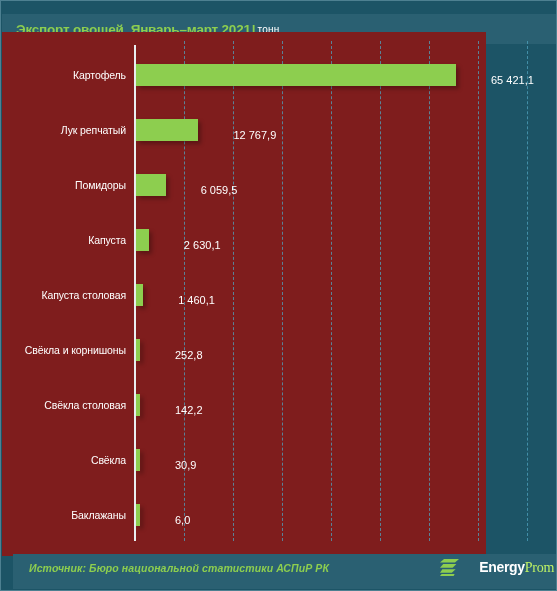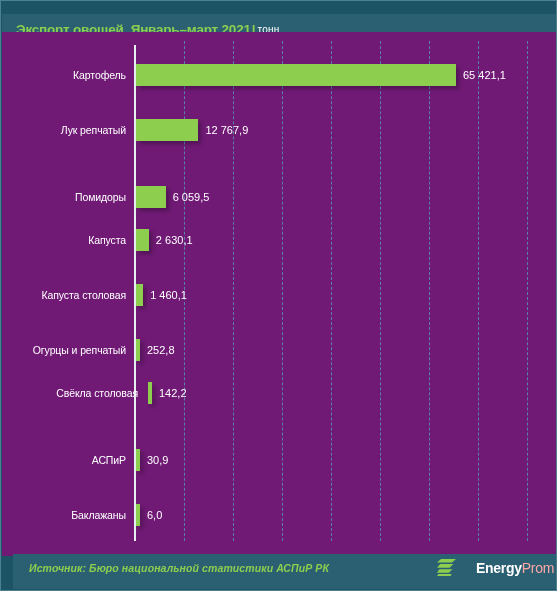--- a/index.html
+++ b/index.html
@@ -55,23 +55,23 @@
     font-size: 10px;
     font-weight: normal;
     letter-spacing: 0.2px;
   }
 
   
   .plot {
     position: absolute;
     left: 1px;
     top: 31px;
-    width: 555px;
+    width: 484px;
     height: 524px;
-    background: #701a75;
+    background: #7f1d1d;
   }
 
   .gridlines {
     position: absolute;
     left: 0;
     top: 0;
     width: 100%;
     height: 100%;
     pointer-events: none;
   }
@@ -119,21 +119,22 @@
     font-size: 10.5px;
     letter-spacing: -0.1px;
     white-space: nowrap;
   }
 
   .row-bar-wrap {
     position: absolute;
     left: 134px;
     height: 22px;
     display: flex;
-    align-items: center;
+    align-items: flex-end;
+    gap: 28px;
   }
 
   .bar {
     height: 22px;
     background: #8DCE4F;
     box-shadow: 3px 3px 4px rgba(0,0,0,0.28);
   }
 
   .bar-value {
     color: #ffffff;
@@ -177,23 +178,24 @@
     white-space: nowrap;
     line-height: 1;
   }
   .logo-energy {
     color: #ffffff;
     font-weight: bold;
     letter-spacing: -0.3px;
     margin-left: 16px;
   }
   .logo-prom {
-    color: #fca5a5;
+    color: #bef264;
     font-weight: normal;
     letter-spacing: -0.3px;
+    font-family: Liberation Serif, serif;
   }
 </style>
 </head>
 <body>
 
 <div class="infographic">
 
   <div class="header-band">
     <span class="title-main">Экспорт овощей. Январь–март 2021</span>
     <span class="title-sep">|</span>
@@ -220,21 +222,21 @@
             <span class="bar-value">65 421,1</span>
           </div>
         </div>
         <div class="row" style="top: 87px;">
           <div class="row-label">Лук репчатый</div>
           <div class="row-bar-wrap">
             <div class="bar" title="Лук репчатый: 12 767,9" style="width: 62.4528px;"></div>
             <span class="bar-value">12 767,9</span>
           </div>
         </div>
-        <div class="row" style="top: 154px;">
+        <div class="row" style="top: 142px;">
           <div class="row-label">Помидоры</div>
           <div class="row-bar-wrap">
             <div class="bar" title="Помидоры: 6 059,5" style="width: 29.6394px;"></div>
             <span class="bar-value">6 059,5</span>
           </div>
         </div>
         <div class="row" style="top: 197px;">
           <div class="row-label">Капуста</div>
           <div class="row-bar-wrap">
             <div class="bar" title="Капуста: 2 630,1" style="width: 12.8648px;"></div>
@@ -242,35 +244,35 @@
           </div>
         </div>
         <div class="row" style="top: 252px;">
           <div class="row-label">Капуста столовая</div>
           <div class="row-bar-wrap">
             <div class="bar" title="Морковь столовая: 1 460,1" style="width: 7.14192px;"></div>
             <span class="bar-value">1 460,1</span>
           </div>
         </div>
         <div class="row" style="top: 307px;">
-          <div class="row-label">Огурцы и репчатый</div>
+          <div class="row-label">Свёкла и корнишоны</div>
           <div class="row-bar-wrap">
             <div class="bar" title="Огурцы и корнишоны: 252,8" style="width: 4px;"></div>
             <span class="bar-value">252,8</span>
           </div>
         </div>
-        <div class="row" style="top: 350px; margin-left: 12px;">
+        <div class="row" style="top: 362px;">
           <div class="row-label">Свёкла столовая</div>
           <div class="row-bar-wrap">
             <div class="bar" title="Свёкла столовая: 142,2" style="width: 4px;"></div>
             <span class="bar-value">142,2</span>
           </div>
         </div>
         <div class="row" style="top: 417px;">
-          <div class="row-label">АСПиР</div>
+          <div class="row-label">Свёкла</div>
           <div class="row-bar-wrap">
             <div class="bar" title="Перцы: 30,9" style="width: 4px;"></div>
             <span class="bar-value">30,9</span>
           </div>
         </div>
         <div class="row" style="top: 472px;">
           <div class="row-label">Баклажаны</div>
           <div class="row-bar-wrap">
             <div class="bar" title="Баклажаны: 6,0" style="width: 4px;"></div>
             <span class="bar-value">6,0</span>

